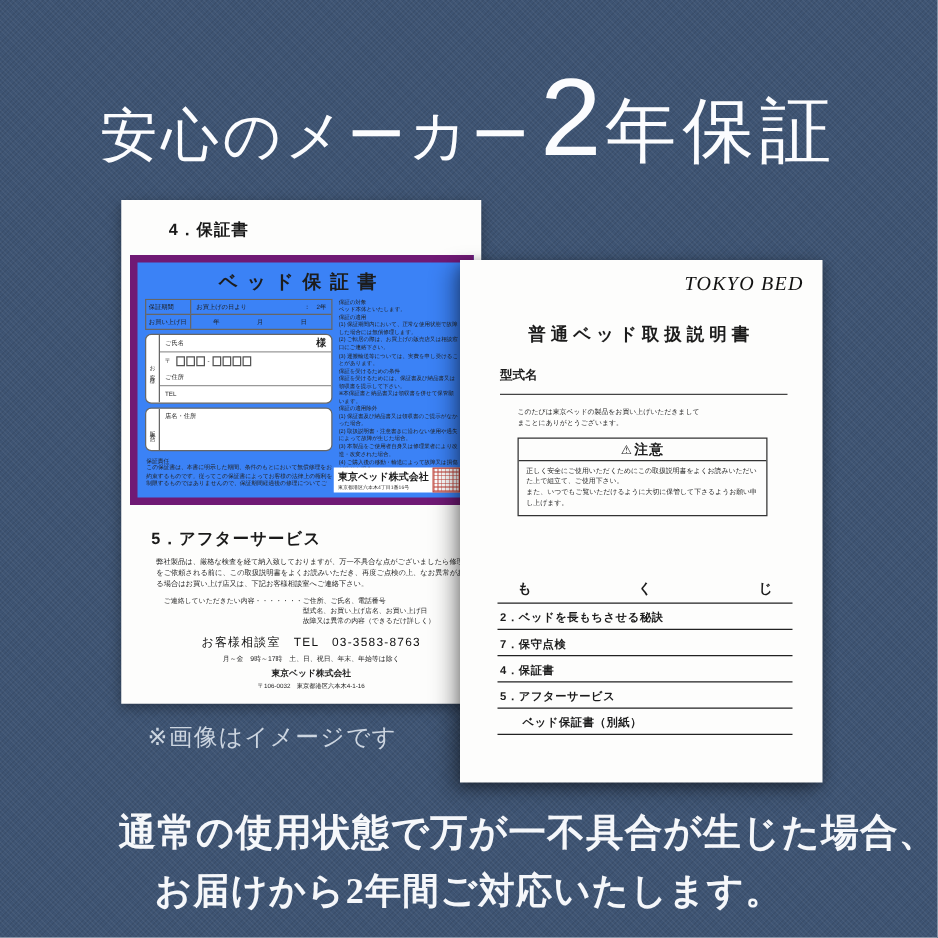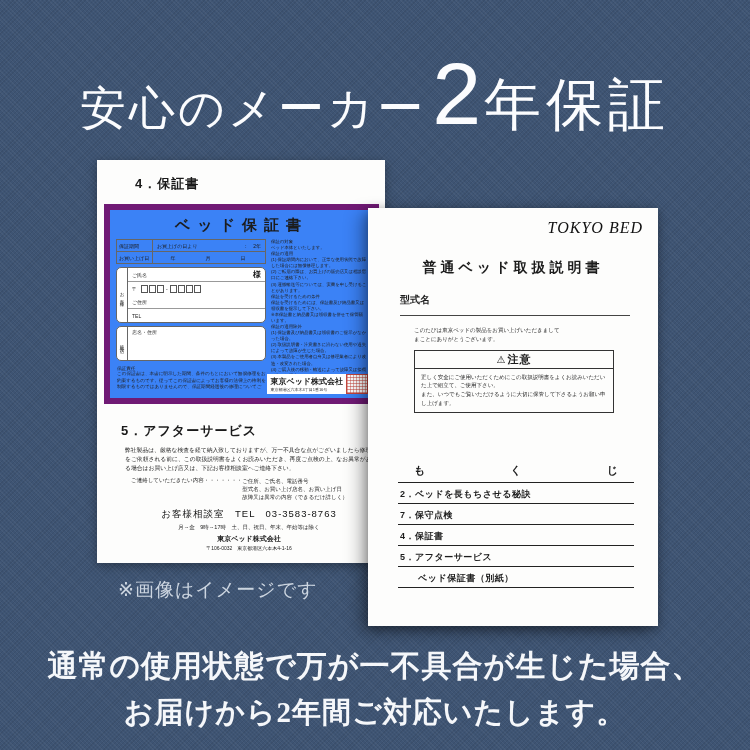--- a/index.html
+++ b/index.html
@@ -101,21 +101,21 @@
   .toc-title{display:flex;justify-content:space-between;padding:0 16px 4px;font-size:11px;
         font-weight:bold;border-bottom:1.5px solid #222;}
   .toc-item{font-size:9px;font-weight:bold;padding:5px 0 2px 2px;border-bottom:1.5px solid #222;
         letter-spacing:.5px;}
   .toc-item.indent{padding-left:20px;}
 
   
   .img-note{position:absolute;left:98px;top:577px;font-size:19px;color:#ccd5e0;letter-spacing:1px;margin-left:20px;}
   .footer{position:absolute;left:0;right:0;top:646px;text-align:center;color:#f5f7fa;
         font-family:"Liberation Serif","DejaVu Serif",serif;font-weight:600;}
-  .f1{font-size:30px;letter-spacing:1px;}
+  .f1{font-size:30px;letter-spacing:1px;text-align:right;}
   .f2{font-size:29px;margin-top:6px;letter-spacing:1px;}
 </style>
 </head>
 <body>
 
 <div class="stage">
 
   <div class="hero-title">
     <span class="t-pre">安心のメーカー</span>
     <span class="t-num">2</span>

